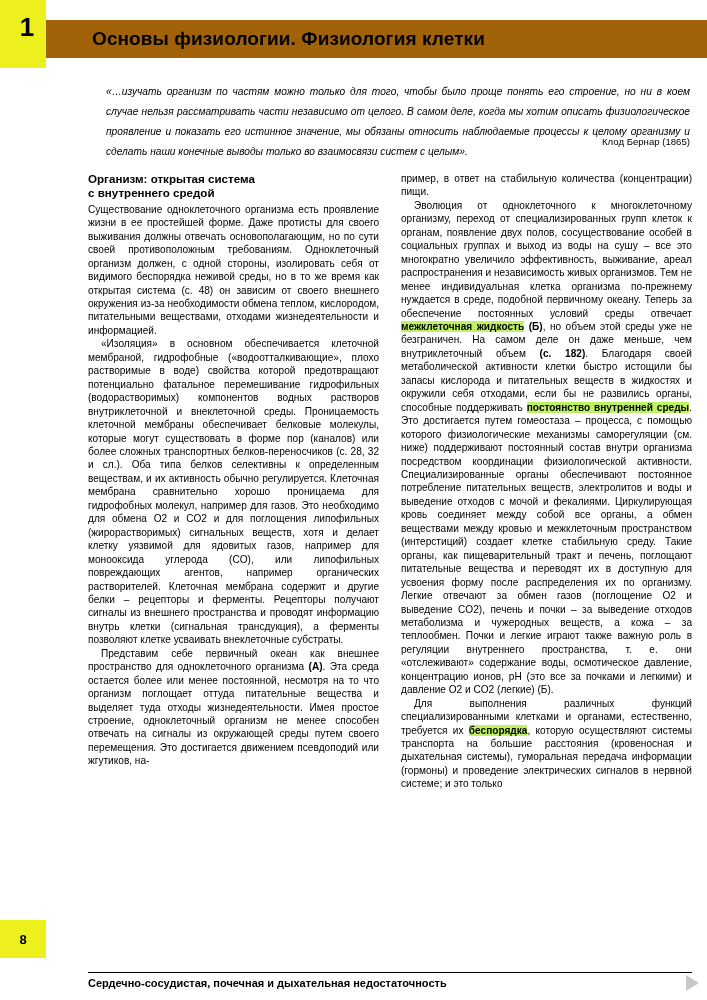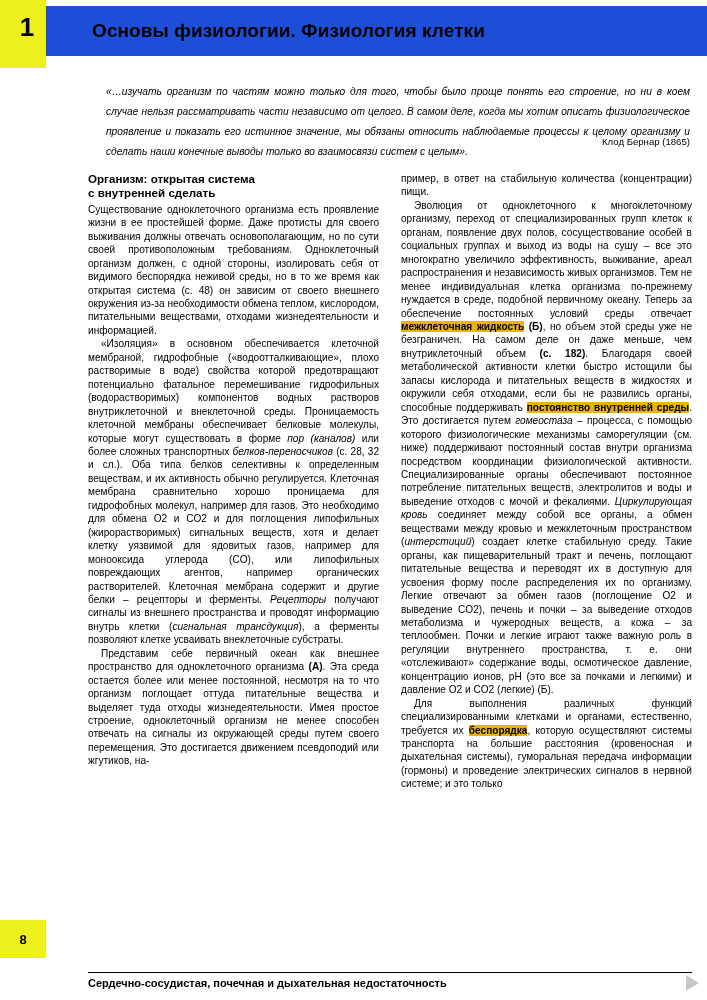--- a/index.html
+++ b/index.html
@@ -52,24 +52,24 @@
     top: 958px;
     width: 46px;
     height: 42px;
     background: #ffffff;
   }
 
   
   .chapter-band {
     position: absolute;
     left: 46px;
-    top: 6px;
+    top: 20px;
     width: 661px;
-    height: 50px;
-    background: #1d4ed8;
+    height: 38px;
+    background: #a16207;
     display: flex;
     align-items: center;
   }
   .chapter-number {
     position: absolute;
     left: 8px;
     top: 6px;
     width: 38px;
     height: 42px;
     background: #eef01e;
@@ -135,24 +135,24 @@
     text-indent: 0;
   }
   h2.sec-title {
     margin: 0 0 2px 0;
     font-size: 11.6px;
     font-weight: bold;
     line-height: 14.4px;
     text-align: left;
   }
   .hl {
-    background: #eab308;
-    font-weight: bold;
-  }
-  .it { font-style: italic; }
+    background: #bef264;
+    font-weight: bold;
+  }
+  .it { }
   .bd { font-weight: bold; }
 
   
   .footer-rule {
     position: absolute;
     left: 88px;
     top: 972px;
     width: 604px;
     height: 1px;
     background: #000;
@@ -190,21 +190,21 @@
 <div class="chapter-number">1</div>
 
 <div class="epigraph">«…изучать организм по частям можно только для того, чтобы было проще понять его строение, но ни в коем случае нельзя рассматривать части независимо от целого. В самом деле, когда мы хотим описать физиологическое проявление и показать его истинное значение, мы обязаны относить наблюдаемые процессы к целому организму и сделать наши конечные выводы только во взаимосвязи систем с целым».</div>
 <div class="epigraph-source">Клод Бернар (1865)</div>
 
 <div class="columns">
 
   <div class="col">
     <h2 class="sec-title">
       <span>Организм: открытая система</span><br>
-      <span>с внутренней сделать</span>
+      <span>с внутреннего средой</span>
     </h2>
     <p class="noind">Существование одноклеточного организма есть проявление жизни в ее простейшей форме. Даже протисты для своего выживания должны отвечать основополагающим, но по сути своей противоположным требованиям. Одноклеточный организм должен, с одной стороны, изолировать себя от видимого беспорядка неживой среды, но в то же время как открытая система (с. 48) он зависим от своего внешнего окружения из-за необходимости обмена теплом, кислородом, питательными веществами, отходами жизнедеятельности и информацией.</p>
     <p>«Изоляция» в основном обеспечивается клеточной мембраной, гидрофобные («водоотталкивающие», плохо растворимые в воде) свойства которой предотвращают потенциально фатальное перемешивание гидрофильных (водорастворимых) компонентов водных растворов внутриклеточной и внеклеточной среды. Проницаемость клеточной мембраны обеспечивает белковые молекулы, которые могут существовать в форме <span class="it">пор (каналов)</span> или более сложных транспортных <span class="it">белков-переносчиков</span> (с. 28, 32 и сл.). Оба типа белков селективны к определенным веществам, и их активность обычно регулируется. Клеточная мембрана сравнительно хорошо проницаема для гидрофобных молекул, например для газов. Это необходимо для обмена O2 и CO2 и для поглощения липофильных (жирорастворимых) сигнальных веществ, хотя и делает клетку уязвимой для ядовитых газов, например для монооксида углерода (CO), или липофильных повреждающих агентов, например органических растворителей. Клеточная мембрана содержит и другие белки – рецепторы и ферменты. <span class="it">Рецепторы</span> получают сигналы из внешнего пространства и проводят информацию внутрь клетки (<span class="it">сигнальная трансдукция</span>), а ферменты позволяют клетке усваивать внеклеточные субстраты.</p>
     <p>Представим себе первичный океан как внешнее пространство для одноклеточного организма <span class="bd">(A)</span>. Эта среда остается более или менее постоянной, несмотря на то что организм поглощает оттуда питательные вещества и выделяет туда отходы жизнедеятельности. Имея простое строение, одноклеточный организм не менее способен отвечать на сигналы из окружающей среды путем своего перемещения. Это достигается движением псевдоподий или жгутиков, на-</p>
   </div>
 
   <div class="col">
     <p class="noind">пример, в ответ на стабильную количества (концентрации) пищи.</p>
     <p>Эволюция от одноклеточного к многоклеточному организму, переход от специализированных групп клеток к органам, появление двух полов, сосуществование особей в социальных группах и выход из воды на сушу – все это многократно увеличило эффективность, выживание, ареал распространения и независимость живых организмов. Тем не менее индивидуальная клетка организма по-прежнему нуждается в среде, подобной первичному океану. Теперь за обеспечение постоянных условий среды отвечает <span class="hl">межклеточная жидкость</span> <span class="bd">(Б)</span>, но объем этой среды уже не безграничен. На самом деле он даже меньше, чем внутриклеточный объем <span class="bd">(с. 182)</span>. Благодаря своей метаболической активности клетки быстро истощили бы запасы кислорода и питательных веществ в жидкостях и окружили себя отходами, если бы не развились органы, способные поддерживать <span class="hl">постоянство внутренней среды</span>. Это достигается путем <span class="it">гомеостаза</span> – процесса, с помощью которого физиологические механизмы саморегуляции (см. ниже) поддерживают постоянный состав внутри организма посредством координации физиологической активности. Специализированные органы обеспечивают постоянное потребление питательных веществ, электролитов и воды и выведение отходов с мочой и фекалиями. <span class="it">Циркулирующая кровь</span> соединяет между собой все органы, а обмен веществами между кровью и межклеточным пространством (<span class="it">интерстиций</span>) создает клетке стабильную среду. Такие органы, как пищеварительный тракт и печень, поглощают питательные вещества и переводят их в доступную для усвоения форму после распределения их по организму. Легкие отвечают за обмен газов (поглощение O2 и выведение CO2), печень и почки – за выведение отходов метаболизма и чужеродных веществ, а кожа – за теплообмен. Почки и легкие играют также важную роль в регуляции внутреннего пространства, т. е. они «отслеживают» содержание воды, осмотическое давление, концентрацию ионов, pH (это все за почками и легкими) и давление O2 и CO2 (легкие) (Б).</p>
     <p>Для выполнения различных функций специализированными клетками и органами, естественно, требуется их <span class="hl">беспорядка</span>, которую осуществляют системы транспорта на большие расстояния (кровеносная и дыхательная системы), гуморальная передача информации (гормоны) и проведение электрических сигналов в нервной системе; и это только</p>

